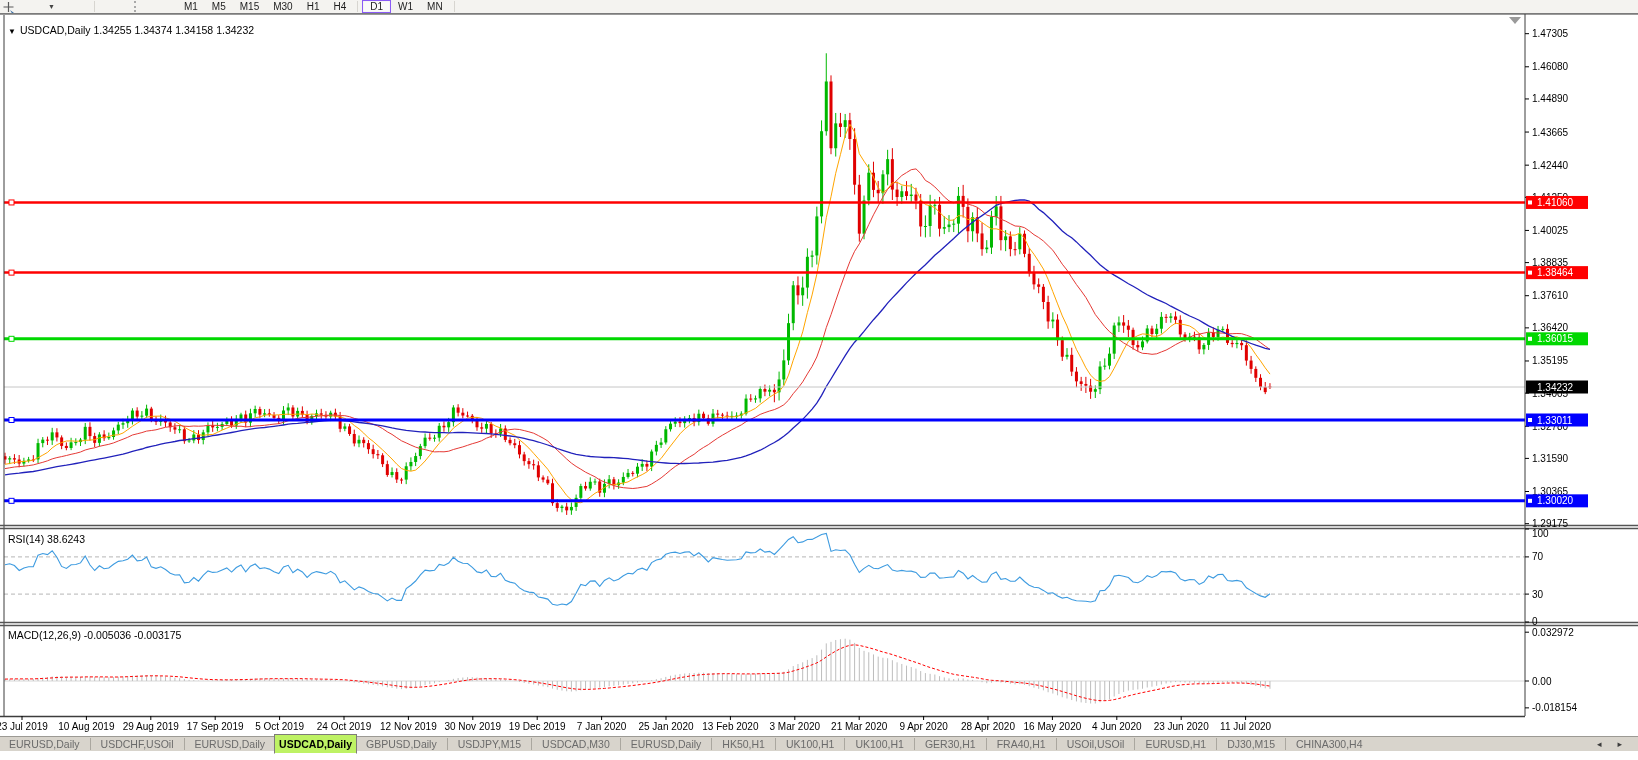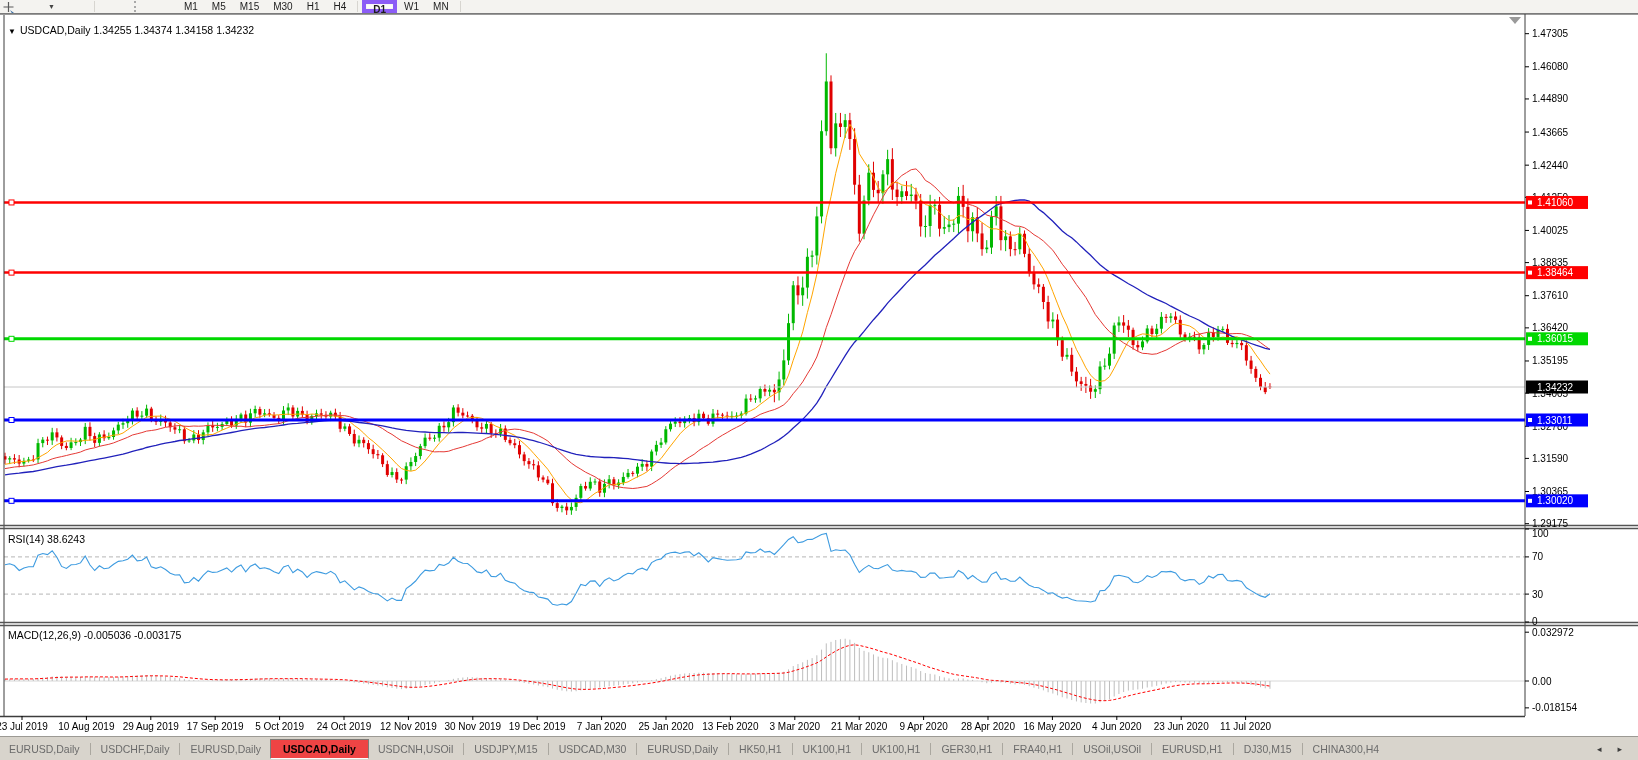--- a/index.html
+++ b/index.html
@@ -9,31 +9,31 @@
   .toolbar { position:absolute; left:0; top:0; width:1638px; height:14px;
              background:#f4f3f0; border-bottom:1px solid #7b7b7b;
              display:flex; align-items:center; font-size:10px; color:#222;gap:32px; }
   .tool-icon { display:flex; align-items:center; margin-left:2px; height:14px; }
   .tool-icon svg { display:block; }
   .dd-arrow { font-size:7px; color:#444; margin:0 3px 0 1px; }
   .grip { width:5px; height:11px; border-left:2px dotted #a8a8a8; margin:0 6px 0 3px; }
   .vsep { width:1px; height:11px; background:#d7d5d0; margin:0 4px; }
   .tf-btn { padding:0 7px; height:13px; line-height:13px; cursor:default;
             color:#1d1d1d; letter-spacing:0; }
-  .tf-btn.active { background:#fbfbfa; border:4px solid #8b5cf6; line-height:11px;
-                   box-shadow:inset 0 0 1px #cfcdc8;font-weight:bold; }
+  .tf-btn.active { background:#fbfbfa; border:1px solid #8b5cf6; line-height:11px;
+                   box-shadow:inset 0 0 1px #cfcdc8; }
   
   #chart-svg { position:absolute; left:0; top:14px; }
   
-  .tabbar { position:absolute; left:0; top:736px; width:1638px; height:24px;
+  .tabbar { position:absolute; left:0; top:736px; width:1638px; height:15px;
             background:#d8d4cc; border-top:1px solid #9c9a94;
             display:flex; align-items:center; font-size:10.5px; color:#6b6b6b; }
   .tab { padding:3px 9px; white-space:nowrap; cursor:default; }
-  .tab.active { background:#ef4444; color:#000; border:1px solid #7e7c78;
-                border-bottom-color:#fff; font-weight:bold; padding:3px 12px; }
+  .tab.active { background:#bef264; color:#000; border:1px solid #7e7c78;
+                border-bottom-color:#fff; font-weight:bold; padding:3px 4px; }
   .tab-sep { width:1px; height:12px; background:#aaa79f; margin:0 1px; }
   .tab-arrows { margin-left:auto; padding-right:16px; display:flex; gap:16px;
                 color:#3c3c3c; font-size:9px; }
   .tab-arrow { cursor:default; }
 </style>
 </head>
 <body>
 
 <div class="toolbar">
   <span class="tool-icon">
@@ -1048,25 +1048,25 @@
       <text x="8" y="20" font-family="&quot;Liberation Sans&quot;, sans-serif" font-size="8px" fill="#000">▼</text>
       <text x="20" y="20" font-family="&quot;Liberation Sans&quot;, sans-serif" font-size="10.5px" fill="#000">USDCAD,Daily 1.34255 1.34374 1.34158 1.34232</text>
       <text x="8" y="529" font-family="&quot;Liberation Sans&quot;, sans-serif" font-size="10.5px" fill="#000">RSI(14) 38.6243</text>
       <text x="8" y="625" font-family="&quot;Liberation Sans&quot;, sans-serif" font-size="10.5px" fill="#000">MACD(12,26,9) -0.005036 -0.003175</text>
     </g>
   </svg>
 
 <div class="tabbar" id="tabbar">
     <div class="tab">EURUSD,Daily</div>
     <span class="tab-sep"></span>
-    <div class="tab">USDCHF,Daily</div>
+    <div class="tab">USDCHF,USOil</div>
     <span class="tab-sep"></span>
     <div class="tab">EURUSD,Daily</div>
     <div class="tab active">USDCAD,Daily</div>
-    <div class="tab">USDCNH,USOil</div>
+    <div class="tab">GBPUSD,Daily</div>
     <span class="tab-sep"></span>
     <div class="tab">USDJPY,M15</div>
     <span class="tab-sep"></span>
     <div class="tab">USDCAD,M30</div>
     <span class="tab-sep"></span>
     <div class="tab">EURUSD,Daily</div>
     <span class="tab-sep"></span>
     <div class="tab">HK50,H1</div>
     <span class="tab-sep"></span>
     <div class="tab">UK100,H1</div>

